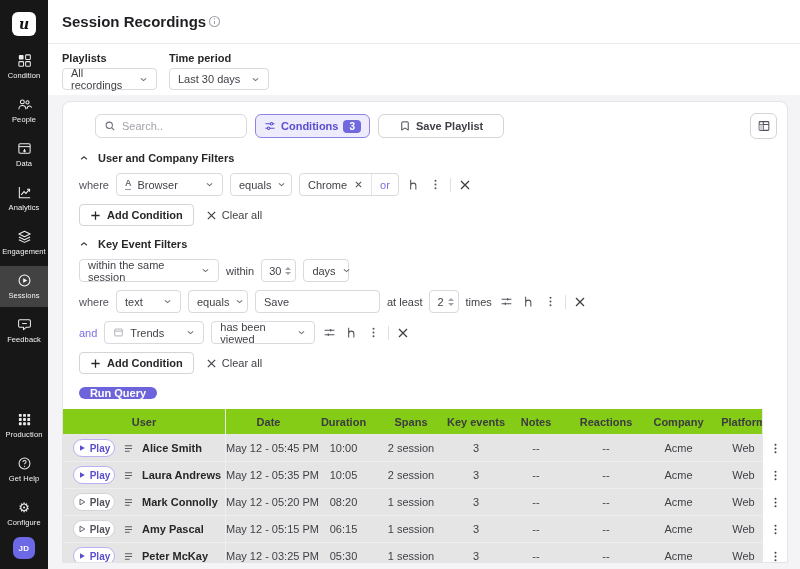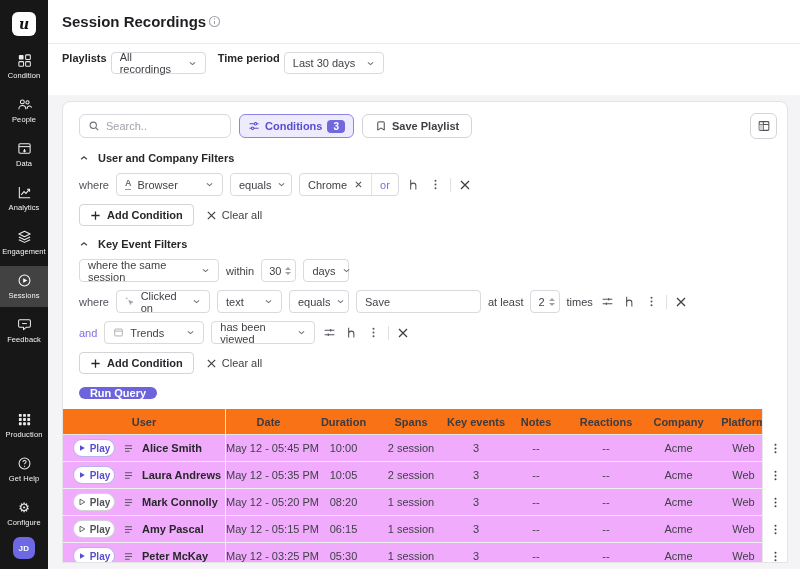--- a/index.html
+++ b/index.html
@@ -16,65 +16,65 @@
   .side-icon { width:15px; height:15px; display:block; }
   .spacer { flex:1; }
   .avatar { width:22px; height:22px; border-radius:7px; background:#6d68e4; color:#fff; font-size:8px; font-weight:700; display:flex; align-items:center; justify-content:center; margin-bottom:10px; letter-spacing:.3px; }
   .gear-glyph { font-size:13px; color:#ededed; line-height:15px; }
 
   
   .main { position:absolute; left:48px; top:0; right:0; bottom:0; }
   .topbar { height:44px; background:#fff; border-bottom:1px solid #ebebee; display:flex; align-items:center; gap:2px; padding-left:14px; }
   .page-title { font-size:15px; font-weight:700; color:#1f1f23; }
   .filterbar { height:51px; background:#fff; display:flex; gap:12px; padding:8px 14px 0; }
-  .fgroup { display:flex; flex-direction:row; gap:4px; }
+  .fgroup { display:flex; flex-direction:column; gap:4px; }
   .fgroup .flabel { font-size:11px; font-weight:600; color:#27272a; }
   .content { position:absolute; top:95px; left:0; right:0; bottom:0; background:#f4f4f6; }
 
   
   .select, .textbox, .stepper { height:23px; border:1px solid #d9d9de; border-radius:4px; background:#fff; display:flex; align-items:center; gap:6px; padding:0 8px; font-size:11px; color:#3f3f46; cursor:pointer; }
   .select .chev { margin-left:auto; flex:none; }
   .sm-select { height:22px; width:95px; }
   .sm-select2 { height:22px; width:100px; }
   .chev { width:9px; height:9px; }
   .type-icon { font-size:9px; font-weight:600; color:#71717a; border-bottom:1px solid #9a9aa3; line-height:1; padding-bottom:1px; }
   .stepper { padding:0 4px 0 7px; gap:4px; }
   .caret-stack { display:flex; flex-direction:column; gap:2px; }
   .caret-up { width:0; height:0; border-left:3px solid transparent; border-right:3px solid transparent; border-bottom:3px solid #a1a1aa; }
   .caret-down { width:0; height:0; border-left:3px solid transparent; border-right:3px solid transparent; border-top:3px solid #a1a1aa; }
 
   
   .card { position:absolute; left:14px; top:6px; width:726px; height:462px; background:#fff; border:1px solid #e4e4e7; border-radius:8px 8px 0 0; overflow:hidden; display:flex; flex-direction:column; }
   .toolbar { display:flex; align-items:center; gap:8px; padding:11px 10px 10px 16px; }
-  .search-box { width:152px; height:24px; border:1px solid #d9d9de; border-radius:6px; display:flex; align-items:center; gap:6px; padding:0 8px; color:#a1a1aa; font-size:11px; }
+  .search-box { width:152px; height:24px; border:1px solid #d9d9de; border-radius:6px; display:flex; align-items:center; gap:6px; padding:0 8px; color:#a1a1aa; font-size:11px;margin-left:16px; }
   .conditions-btn { height:24px; display:flex; align-items:center; gap:5px; padding:0 8px; background:#edebfc; border:1px solid #8d85e6; border-radius:6px; color:#584ecf; font-size:11px; font-weight:700; cursor:pointer; }
   .cond-badge { background:#7268dd; color:#fff; border-radius:4px; font-size:10px; font-weight:700; padding:1px 6px; }
-  .save-btn { height:24px; display:flex; align-items:center; gap:5px; padding:0 12px; background:#fff; border:1px solid #d4d4d8; border-radius:6px; color:#3f3f46; font-size:11px; font-weight:700; cursor:pointer; }
+  .save-btn { height:24px; display:flex; align-items:center; gap:5px; padding:0 20px; background:#fff; border:1px solid #d4d4d8; border-radius:6px; color:#3f3f46; font-size:11px; font-weight:700; cursor:pointer; }
   .tablecols-btn { margin-left:auto; width:27px; height:26px; border:1px solid #d4d4d8; border-radius:6px; background:#fff; display:flex; align-items:center; justify-content:center; cursor:pointer; }
 
   .section { padding:0 16px; }
   .section-head { display:flex; align-items:center; gap:9px; margin:3px 0 9px; cursor:pointer; }
   .section-title { font-size:11px; font-weight:700; color:#27272a; }
   .frow { display:flex; align-items:center; gap:7px; margin-bottom:8px; font-size:11px; }
   .prefix { color:#52525b; }
   .prefix.purple { color:#7b70e2; }
   .chip-group { height:23px; border:1px solid #d9d9de; border-radius:4px; display:flex; align-items:stretch; overflow:hidden; }
   .chip-val { display:flex; align-items:center; gap:7px; padding:0 8px; font-size:11px; color:#3f3f46; }
   .chip-or { display:flex; align-items:center; padding:0 8px; font-size:11px; color:#7b70e2; border-left:1px solid #e4e4e7; cursor:pointer; }
   .icon-btn { display:flex; align-items:center; justify-content:center; cursor:pointer; padding:1px; }
   .vdiv { width:1px; height:14px; background:#e0e0e4; }
   .addrow { display:flex; align-items:center; gap:12px; margin:1px 0 9px; }
   .add-btn { height:22px; display:flex; align-items:center; gap:6px; padding:0 10px; border:1px solid #d4d4d8; border-radius:4px; background:#fff; font-size:11px; font-weight:700; color:#27272a; cursor:pointer; }
   .clear-btn { display:flex; align-items:center; gap:5px; font-size:11px; color:#3f3f46; cursor:pointer; }
   .run-btn { margin:4px 16px 10px; height:24px; width:78px; background:#6d63da; color:#fff; border:none; border-radius:7px; font-size:11px; font-weight:700; font-family:inherit; cursor:pointer; }
 
   
   .table { position:relative; flex:1; }
-  .trow { display:grid; grid-template-columns:163px 85px 65px 70px 60px 60px 80px 65px 65px; align-items:center; height:27px; border-bottom:1px solid #efeff1; background:#f0abfc; }
-  .trow.thead { height:26px; background:#f97316; border-bottom:1px solid #e7e7ea; }
+  .trow { display:grid; grid-template-columns:163px 85px 65px 70px 60px 60px 80px 65px 65px; align-items:center; height:27px; border-bottom:1px solid #efeff1; background:#e5e5e5; }
+  .trow.thead { height:26px; background:#84cc16; border-bottom:1px solid #e7e7ea; }
   .cell { text-align:center; font-size:11px; color:#3f3f46; white-space:nowrap; overflow:visible; }
   .thead .cell { font-weight:600; color:#3b3b41; }
   .cell.c-user { display:flex; align-items:center; gap:8px; padding-left:10px; text-align:left; height:100%; border-right:1px solid #efeff1; }
   .thead .cell.c-user { display:block; text-align:center; padding-left:0; line-height:26px; border-right:1px solid #e7e7ea; }
   .user-name { font-weight:600; color:#27272a; }
   .play-button { width:42px; height:18px; border-radius:9px; background:#fff; border:1px solid #d4d4d8; display:flex; align-items:center; justify-content:center; gap:4px; font-size:10px; font-weight:700; cursor:pointer; flex:none; }
   .play-button.played { border-color:#b9b1f0; color:#584ecf; }
   .play-button.unplayed { color:#52525b; }
   .actions-col { position:absolute; right:0; top:0; bottom:0; width:25px; background:#fff; border-left:1px solid #e7e7ea; z-index:5; }
   .actions-col .acell { height:26px; background:#fff; }
@@ -323,21 +323,21 @@
       <div class="section">
         <div class="section-head">
           <svg width="10" height="10" viewBox="0 0 12 12" fill="none" stroke="#3f3f46" stroke-width="1.4">
               <path d="m2.5 7.5 3.5-3 3.5 3"></path>
             </svg>
           <span class="section-title">Key Event Filters</span>
         </div>
 
         <div class="frow">
           <div class="select" style="width:140px">
-            <span>where the same session</span>
+            <span>within the same session</span>
             <svg class="chev" viewBox="0 0 12 12" fill="none" stroke="#71717a" stroke-width="1.4">
                 <path d="m2.5 4.5 3.5 3 3.5-3"></path>
               </svg>
           </div>
           <span>within</span>
           <div class="stepper">
             <span>30</span>
             <span class="caret-stack">
                 <span class="caret-up"></span>
                 <span class="caret-down"></span>
@@ -346,30 +346,20 @@
           <div class="select" style="width:46px">
             <span>days</span>
             <svg class="chev" viewBox="0 0 12 12" fill="none" stroke="#71717a" stroke-width="1.4">
                 <path d="m2.5 4.5 3.5 3 3.5-3"></path>
               </svg>
           </div>
         </div>
 
         <div class="frow">
           <span class="prefix">where</span>
-          <div class="select" style="width:94px">
-            <svg width="11" height="11" viewBox="0 0 16 16" fill="none" stroke="#a1a1aa" stroke-width="1.2">
-                <path d="M3.2 1.5v2M1.5 3.2h2M2.2 2.2l1.4 1.4"></path>
-                <path d="m6.2 6.2 7 2.6-3 1.1-1.1 3z" fill="#a1a1aa"></path>
-              </svg>
-            <span>Clicked on</span>
-            <svg class="chev" viewBox="0 0 12 12" fill="none" stroke="#71717a" stroke-width="1.4">
-                <path d="m2.5 4.5 3.5 3 3.5-3"></path>
-              </svg>
-          </div>
           <div class="select" style="width:65px">
             <span>text</span>
             <svg class="chev" viewBox="0 0 12 12" fill="none" stroke="#71717a" stroke-width="1.4">
                 <path d="m2.5 4.5 3.5 3 3.5-3"></path>
               </svg>
           </div>
           <div class="select" style="width:60px">
             <span>equals</span>
             <svg class="chev" viewBox="0 0 12 12" fill="none" stroke="#71717a" stroke-width="1.4">
                 <path d="m2.5 4.5 3.5 3 3.5-3"></path>

